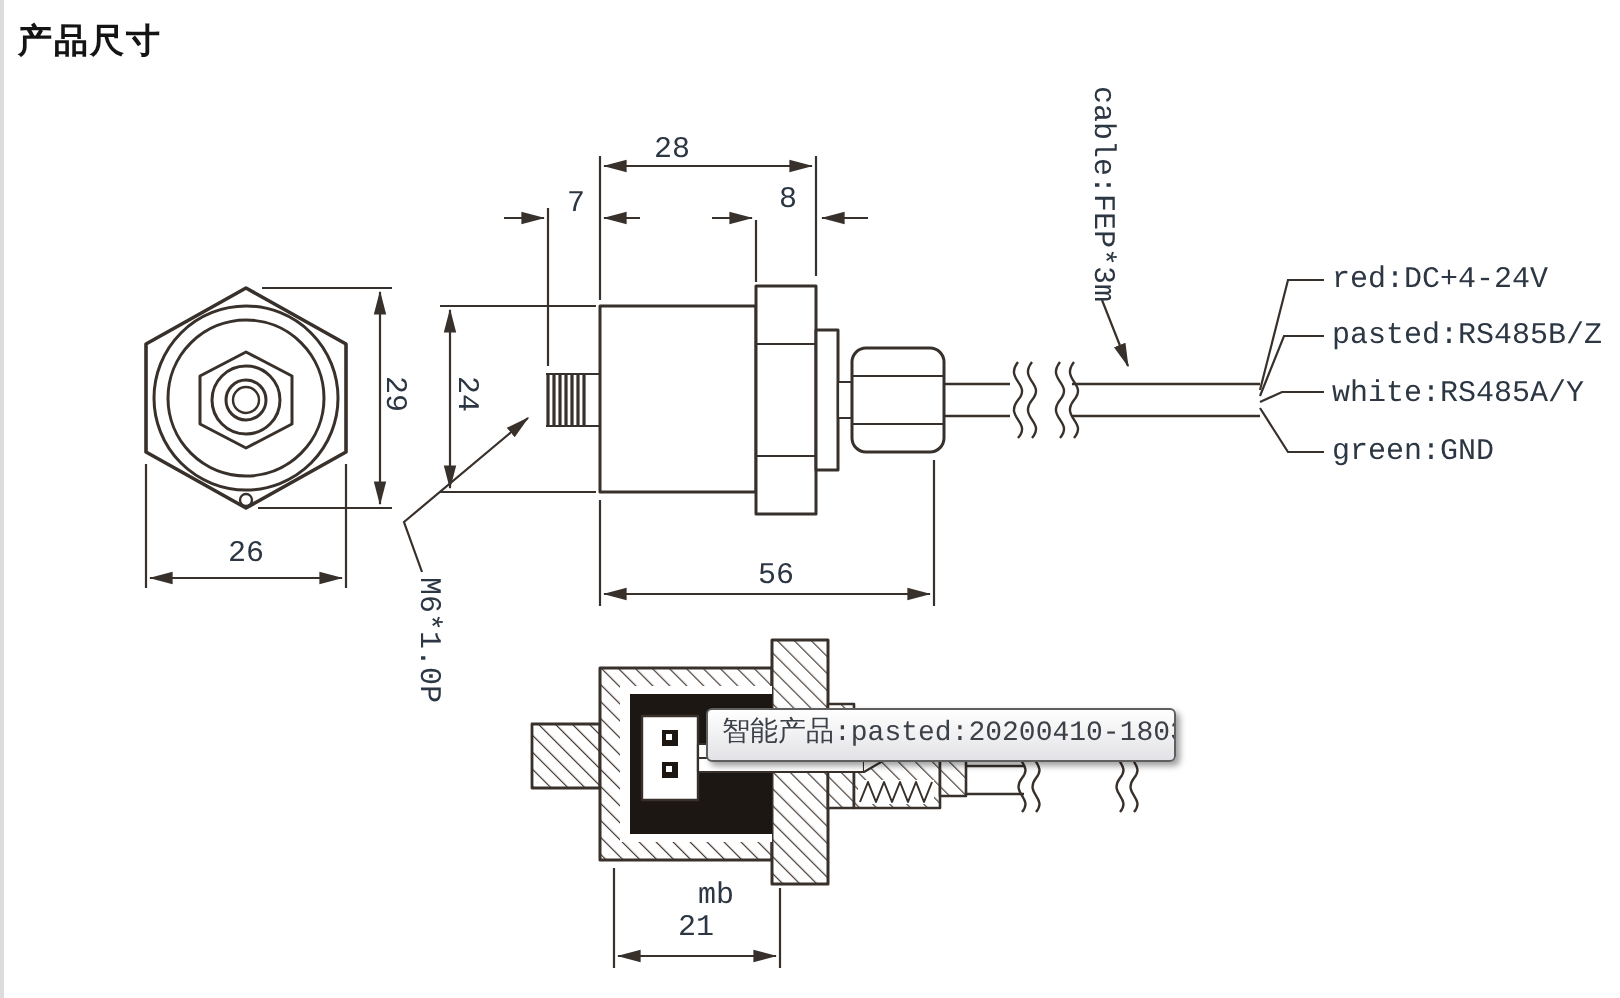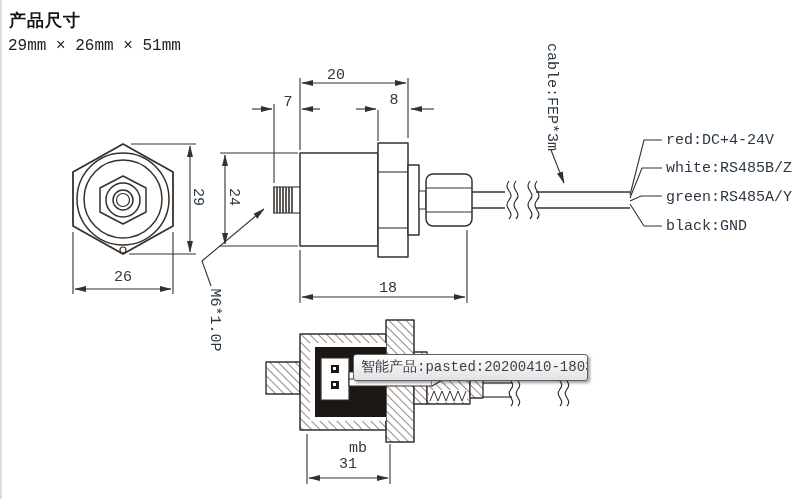--- a/index.html
+++ b/index.html
@@ -166,35 +166,34 @@
     </g>
 
     <g fill="none" stroke="#38302b" stroke-width="1.1">
       <path d="M307,434 V484"></path>
         <path d="M390,444 V484"></path>
       <path d="M309,478 H388" marker-start="url(#arr)" marker-end="url(#arr)"></path>
     </g>
   </svg>
 
   <div id="page-title">产品尺寸</div>
-  <div id="size-line">29mm × 26mm × 51mm</div>
 
-  <span class="txt" style="left:336px;top:75px;">20</span>
+  <span class="txt" style="left:336px;top:75px;">28</span>
   <span class="txt" style="left:288px;top:102px;">7</span>
   <span class="txt" style="left:394px;top:100px;">8</span>
-  <span class="txt" style="left:388px;top:288px;">18</span>
+  <span class="txt" style="left:388px;top:288px;">56</span>
   <span class="txt rot" style="left:233px;top:197px;">24</span>
   <span class="txt rot" style="left:197px;top:197px;">29</span>
   <span class="txt" style="left:123px;top:277px;">26</span>
   <span class="txt rot" style="left:214px;top:320px;">M6*1.0P</span>
   <span class="txt rot" style="left:551px;top:97px;">cable:FEP*3m</span>
 
   <span class="txt left" style="left:666px;top:140px;">red:DC+4-24V</span>
-  <span class="txt left" style="left:666px;top:168px;">white:RS485B/Z</span>
-  <span class="txt left" style="left:666px;top:197px;">green:RS485A/Y</span>
-  <span class="txt left" style="left:666px;top:226px;">black:GND</span>
+  <span class="txt left" style="left:666px;top:168px;">pasted:RS485B/Z</span>
+  <span class="txt left" style="left:666px;top:197px;">white:RS485A/Y</span>
+  <span class="txt left" style="left:666px;top:226px;">green:GND</span>
 
   <span class="txt" style="left:358px;top:448px;">mb</span>
-  <span class="txt" style="left:348px;top:464px;">31</span>
+  <span class="txt" style="left:348px;top:464px;">21</span>
 
   <div id="tooltip">智能产品:pasted:20200410-180329.png</div>
 
 </div>
 
 </body></html>

